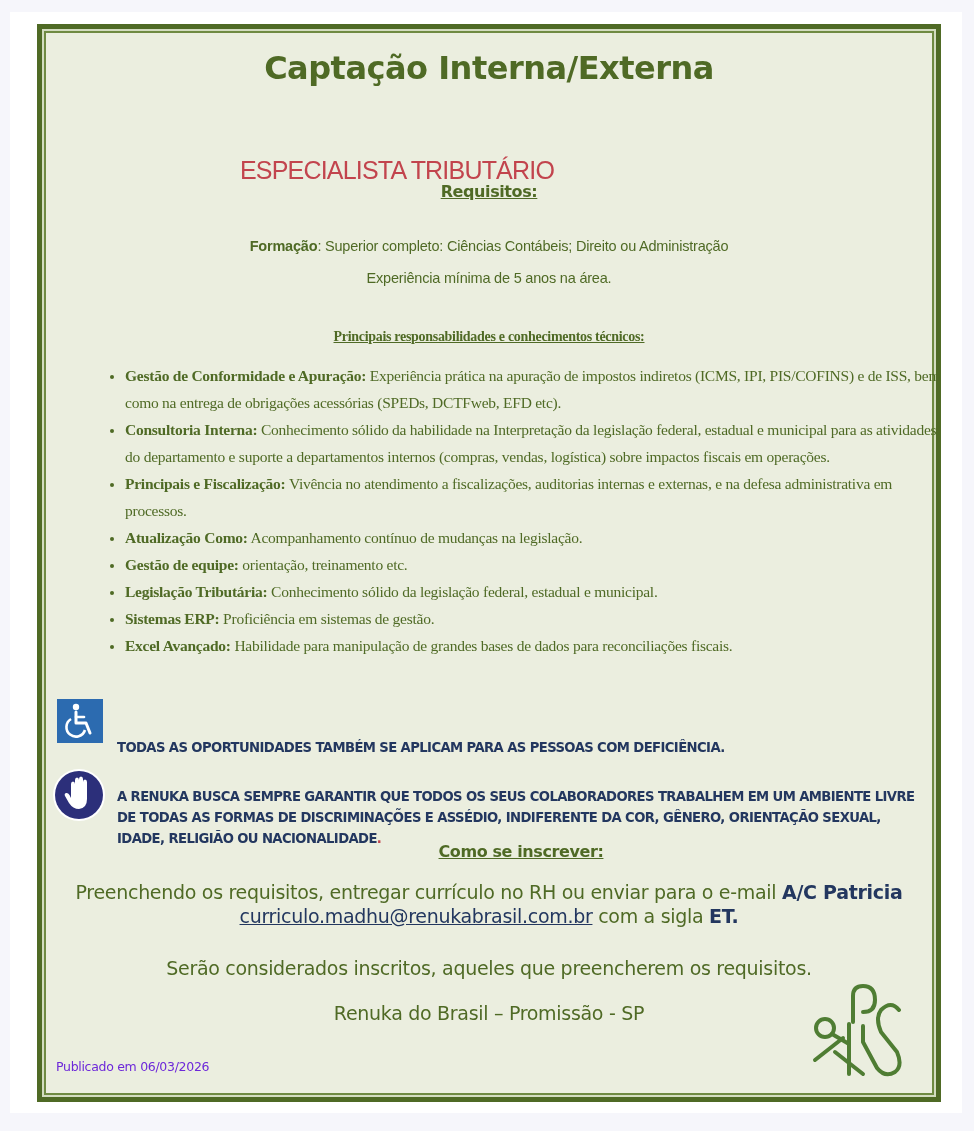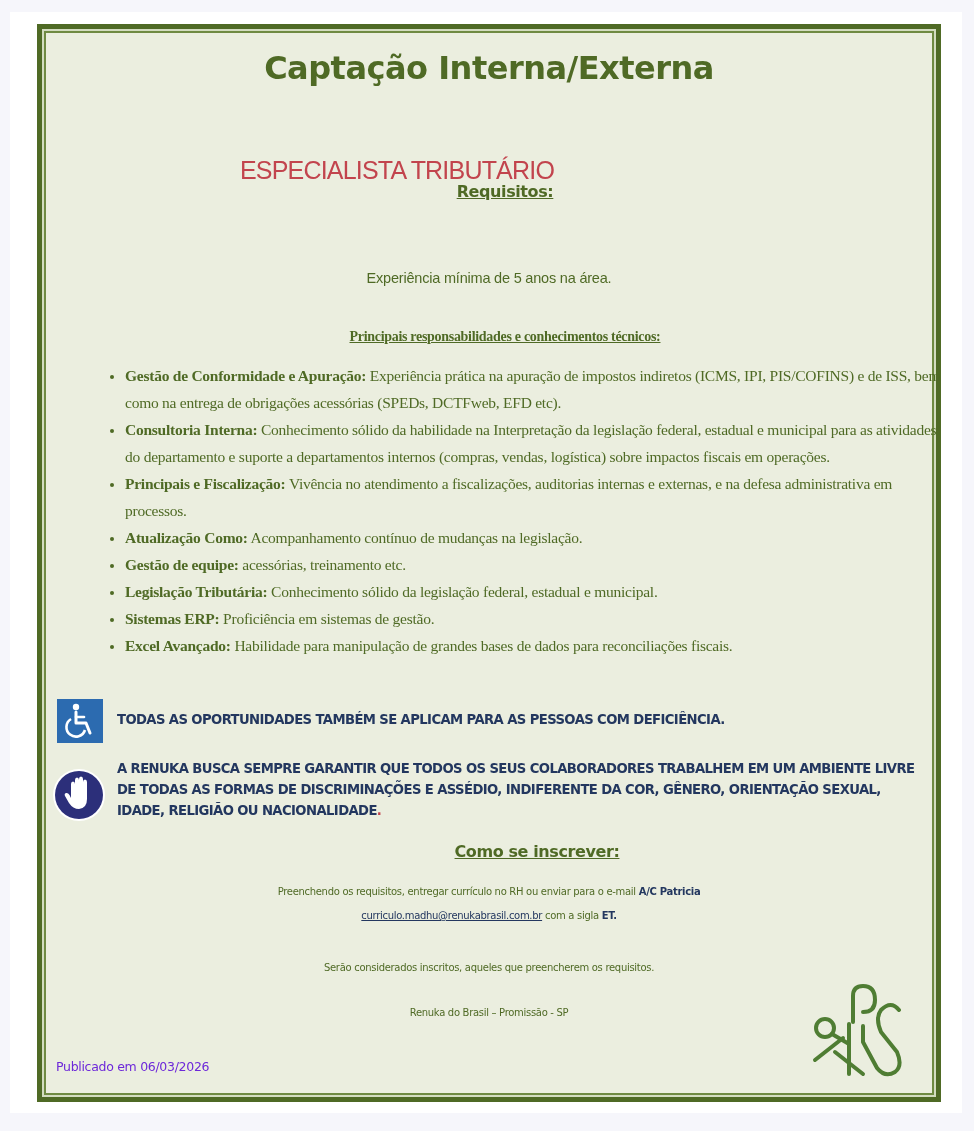--- a/index.html
+++ b/index.html
@@ -42,21 +42,21 @@
       font-weight: bold; font-size: 32px; color: #4f6a25;
       letter-spacing: -0.5px;
     }
     .subtitle {
       position: absolute; left: 0; width: 720px; top: 92px;
       text-align: center;
       font-family: "Liberation Sans", sans-serif;
       font-size: 25px; color: #c2444d; letter-spacing: -0.8px; margin-top: 40px;
     }
     .sec-head {
-      position: absolute; left: 16px; width: 904px;
+      position: absolute; left: 0; width: 904px;
       text-align: center;
       font-family: "DejaVu Sans", sans-serif;
       font-weight: bold; font-size: 16px; color: #4f6a25;
       text-decoration: underline;
       letter-spacing: -0.4px;
     }
     .req-line {
       position: absolute; left: 0; width: 904px;
       text-align: center;
       font-family: "Liberation Sans", sans-serif;
@@ -73,28 +73,28 @@
     .resp-list li { margin: 0; padding: 0; }
     .resp-list li::marker { font-size: 13px; }
     .resp-list b { font-weight: bold; }
     .icon-box {
       position: absolute;
     }
     .notice {
       position: absolute; left: 80px; width: 810px;
       font-family: "DejaVu Sans", sans-serif;
       font-weight: bold; font-size: 13.2px; color: #23375f;
-      letter-spacing: -0.6px; line-height: 21px;
+      letter-spacing: -0.6px; line-height: 21px; margin-top: 28px;
     }
     .notice .red-dot { color: #c2444d; }
     .howto {
       position: absolute; left: 0; width: 904px;
       text-align: center;
       font-family: "DejaVu Sans", sans-serif;
-      font-size: 10px; color: #4f6a25; letter-spacing: -0.3px;
+      font-size: 19px; color: #4f6a25; letter-spacing: -0.3px;
       line-height: 24px;
     }
     .howto b { color: #23375f; font-weight: bold; }
     .howto a { color: #23375f; text-decoration: underline; }
     .published {
       position: absolute; left: 19px; top: 1035px;
       font-family: "DejaVu Sans", sans-serif;
       font-size: 12.5px; color: #6d28d9; letter-spacing: -0.3px;
     }
     .logo { position: absolute; left: 768px; top: 958px; width: 112px; height: 100px; }
@@ -109,30 +109,33 @@
   <div class="frame-inner-line"></div>
 </div>
 
 <div class="content">
 
   <div class="title">Captação Interna/Externa</div>
   <div class="subtitle">ESPECIALISTA TRIBUTÁRIO</div>
 
   <div class="sec-head" style="top:158px;">Requisitos:</div>
 
+  <div class="req-line" style="top:214px;">
+    <b>Formação</b><span>: Superior completo: Ciências Contábeis; Direito ou Administração</span>
+  </div>
   <div class="req-line" style="top:246px;">Experiência mínima de 5 anos na área.</div>
 
   <div class="sec-head" style="top:305px; font-family:'Liberation Serif', serif; font-size:14px; letter-spacing:-0.3px;">Principais responsabilidades e conhecimentos técnicos:</div>
 
   <ul class="resp-list">
     <li><b>Gestão de Conformidade e Apuração:</b><span> Experiência prática na apuração de impostos indiretos (ICMS, IPI, PIS/COFINS) e de ISS, bem como na entrega de obrigações acessórias (SPEDs, DCTFweb, EFD etc).</span></li>
     <li><b>Consultoria Interna:</b><span> Conhecimento sólido da habilidade na Interpretação da legislação federal, estadual e municipal para as atividades do departamento e suporte a departamentos internos (compras, vendas, logística) sobre impactos fiscais em operações.</span></li>
     <li><b>Principais e Fiscalização:</b><span> Vivência no atendimento a fiscalizações, auditorias internas e externas, e na defesa administrativa em processos.</span></li>
     <li><b>Atualização Como:</b><span> Acompanhamento contínuo de mudanças na legislação.</span></li>
-    <li><b>Gestão de equipe:</b><span> acessórias, treinamento etc.</span></li>
+    <li><b>Gestão de equipe:</b><span> orientação, treinamento etc.</span></li>
     <li><b>Legislação Tributária:</b><span> Conhecimento sólido da legislação federal, estadual e municipal.</span></li>
     <li><b>Sistemas ERP:</b><span> Proficiência em sistemas de gestão.</span></li>
     <li><b>Excel Avançado:</b><span> Habilidade para manipulação de grandes bases de dados para reconciliações fiscais.</span></li>
   </ul>
 
   <div class="icon-box" style="left:20px; top:675px; width:46px; height:44px;">
     <svg width="46" height="44" viewBox="0 0 46 44">
       <rect x="0" y="0" width="46" height="44" fill="#2c6bb0"></rect>
       <circle cx="19" cy="8" r="3.2" fill="#ffffff"></circle>
       <path d="M19 13 L19 24 L29 24 L33 34" stroke="#ffffff" stroke-width="3" fill="none" stroke-linecap="round" stroke-linejoin="round"></path>

